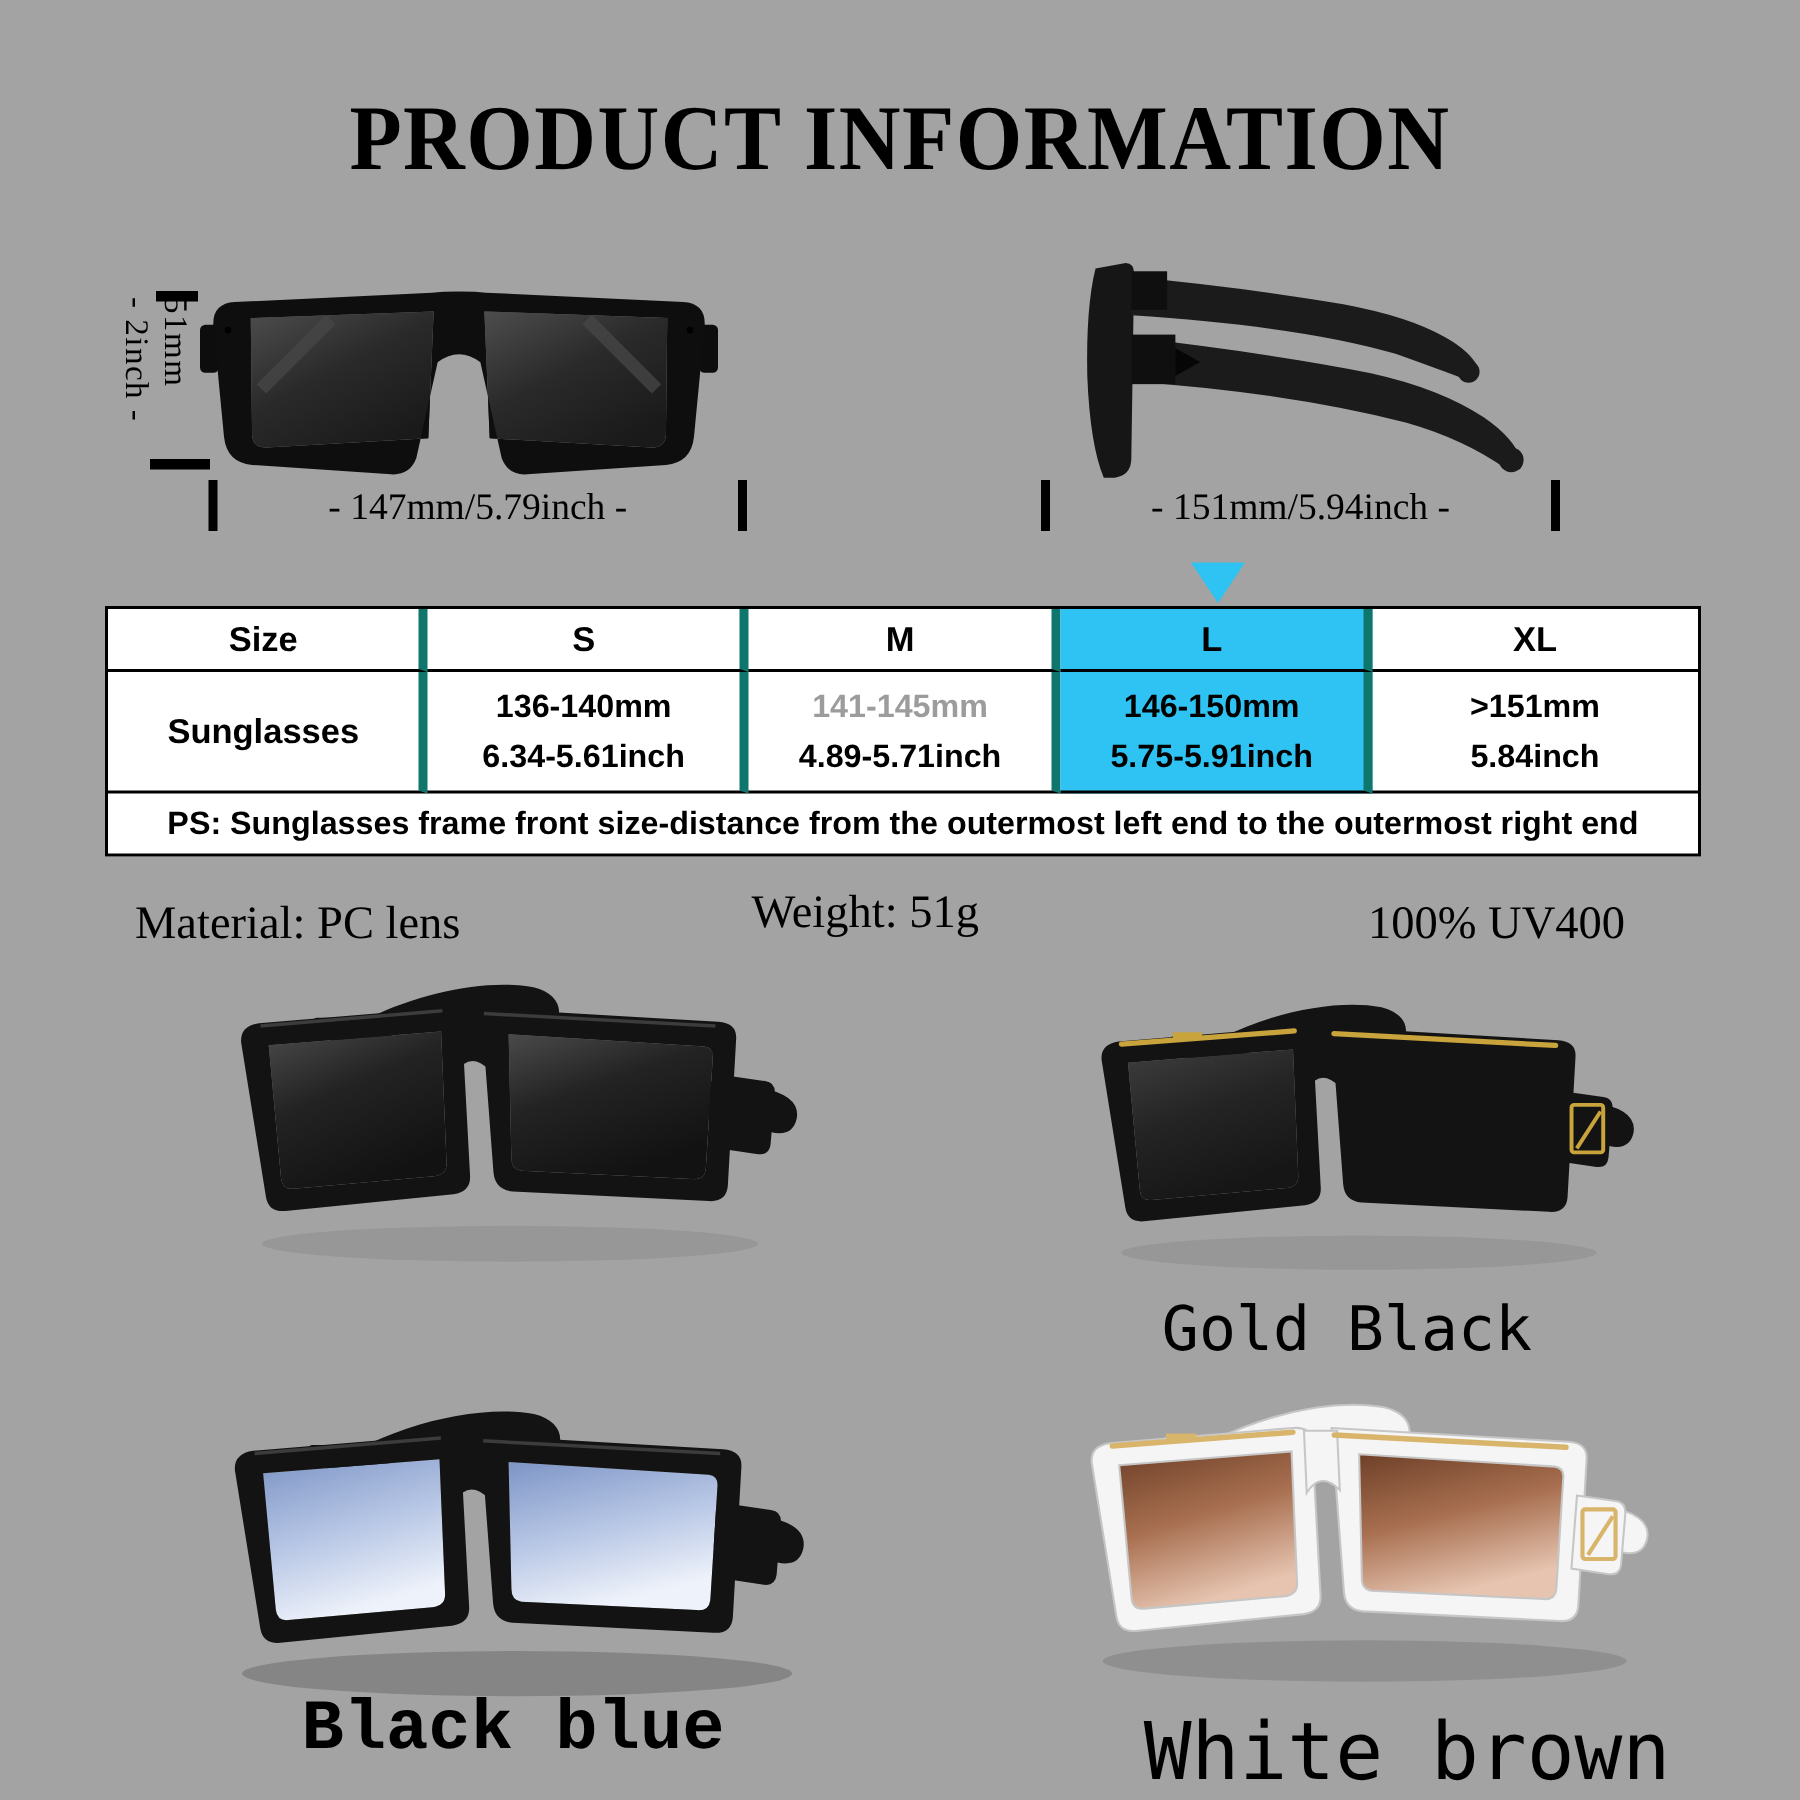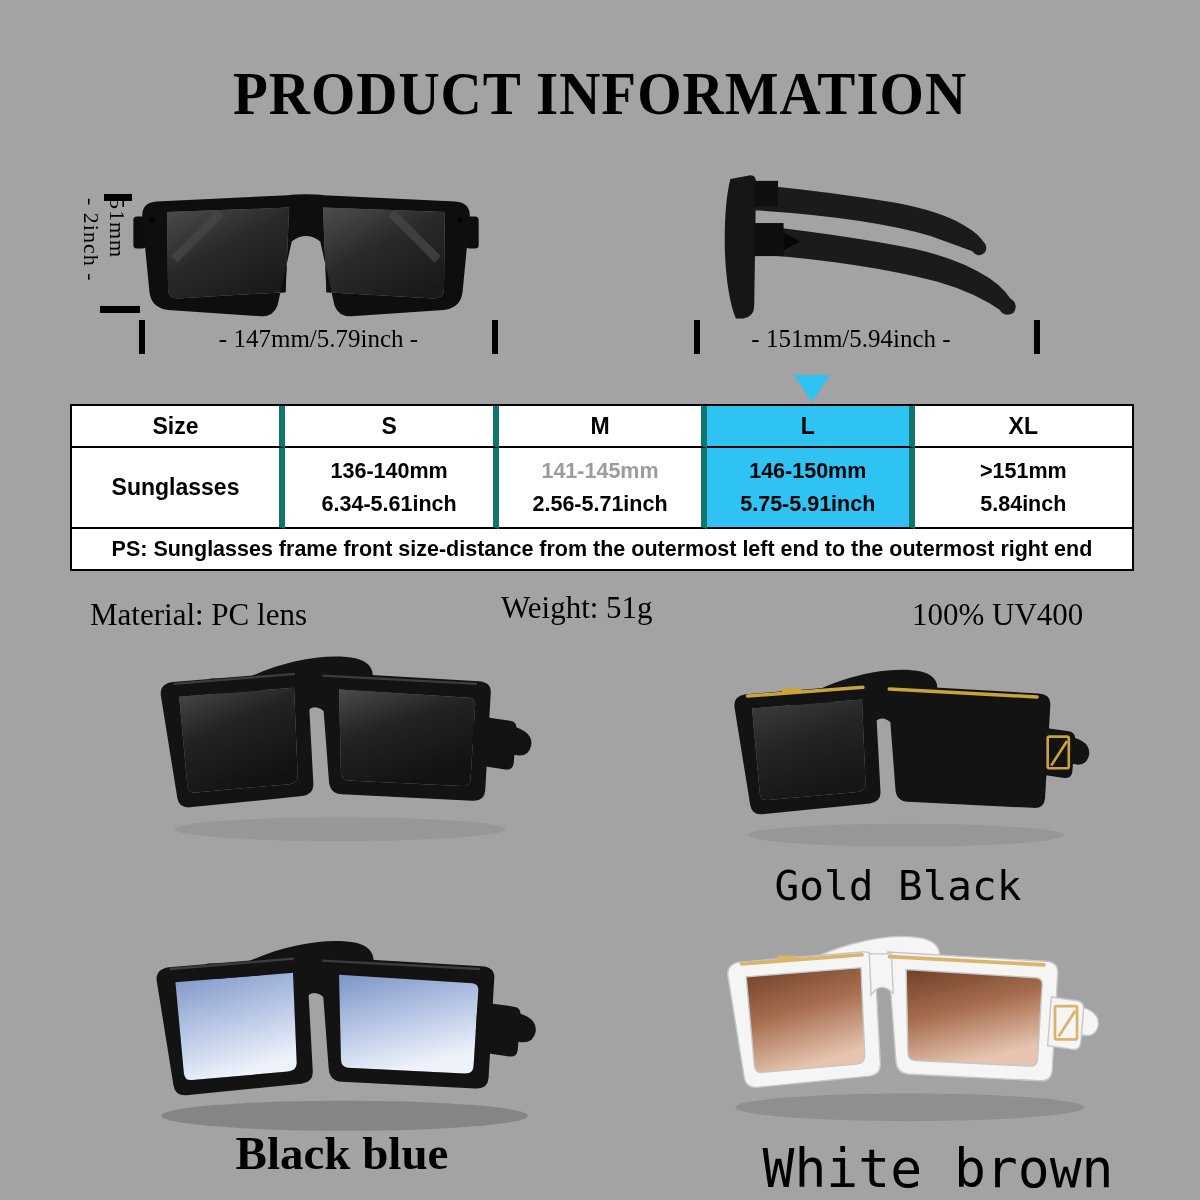--- a/index.html
+++ b/index.html
@@ -36,21 +36,21 @@
   .faded{color:#9c9c9c;}
   .note-row{grid-column:1/-1;height:40px;display:flex;align-items:center;justify-content:center;
             font-size:21.5px;font-weight:bold;box-sizing:border-box;text-align:center;}
 
   
   .spec{position:absolute;font-size:31px;white-space:nowrap;}
 
   
   .vlab{position:absolute;text-align:center;line-height:1;}
   .vlab.mono{font-family:"DejaVu Sans Mono",monospace;font-weight:normal;}
-  .vlab.serifb{font-family:Liberation Serif, serif;font-weight:bold;}
+  .vlab.serifb{font-family:Liberation Mono, monospace;font-weight:bold;}
 
   svg{position:absolute;display:block;}
 
   
   .v-black .rim,.v-black .temple{fill:#131313;}
   .v-gold  .rim,.v-gold  .temple{fill:#131313;}
   .v-blue  .rim,.v-blue  .temple{fill:#131313;}
   .v-white .rim,.v-white .temple{fill:#f5f5f5;stroke:#c6c6c6;stroke-width:1.5;}
   .v-black .lens{fill:url(#lgBlack);}
   .v-gold  .lens{fill:url(#lgGoldBlack);}
@@ -131,40 +131,40 @@
     <circle cx="301" cy="87" r="8" fill="#1b1b1b"></circle>
     <path d="M56,62 Q160,74 230,88 Q280,99 312,120 Q334,135 340,152 Q341,161 329,158 Q298,136 256,124 Q170,102 56,94 Z" fill="#1b1b1b"></path>
     <circle cx="332" cy="151" r="9" fill="#1b1b1b"></circle>
     <rect x="56" y="14" width="26" height="28" fill="#0f0f0f"></rect>
     <rect x="56" y="60" width="32" height="36" fill="#0f0f0f"></rect>
     <path d="M88,70 L106,80 L88,90 Z" fill="#060606"></path>
   </svg>
 
   <div class="tick" style="left:694px;top:320px;width:6px;height:34px;"></div>
   <div class="tick" style="left:1034px;top:320px;width:6px;height:34px;"></div>
-  <div class="dimtext" style="left:684px;top:325px;width:334px;">- 151mm/5.94inch -</div>
+  <div class="dimtext" style="left:700px;top:325px;width:334px;">- 151mm/5.94inch -</div>
 
   <div class="pointer"></div>
 
   <div class="size-table">
     <div class="tbl">
       <div class="th">Size</div>
       <div class="th">S</div>
       <div class="th">M</div>
       <div class="th hl">L</div>
       <div class="th">XL</div>
 
       <div class="td" style="font-size:23px;text-align:center;">Sunglasses</div>
       <div class="td">
         <span>136-140mm</span>
         <span>6.34-5.61inch</span>
       </div>
       <div class="td">
         <span class="faded">141-145mm</span>
-        <span>2.56-5.71inch</span>
+        <span>4.89-5.71inch</span>
       </div>
       <div class="td hl">
         <span>146-150mm</span>
         <span>5.75-5.91inch</span>
       </div>
       <div class="td">
         <span>&gt;151mm</span>
         <span>5.84inch</span>
       </div>
 

